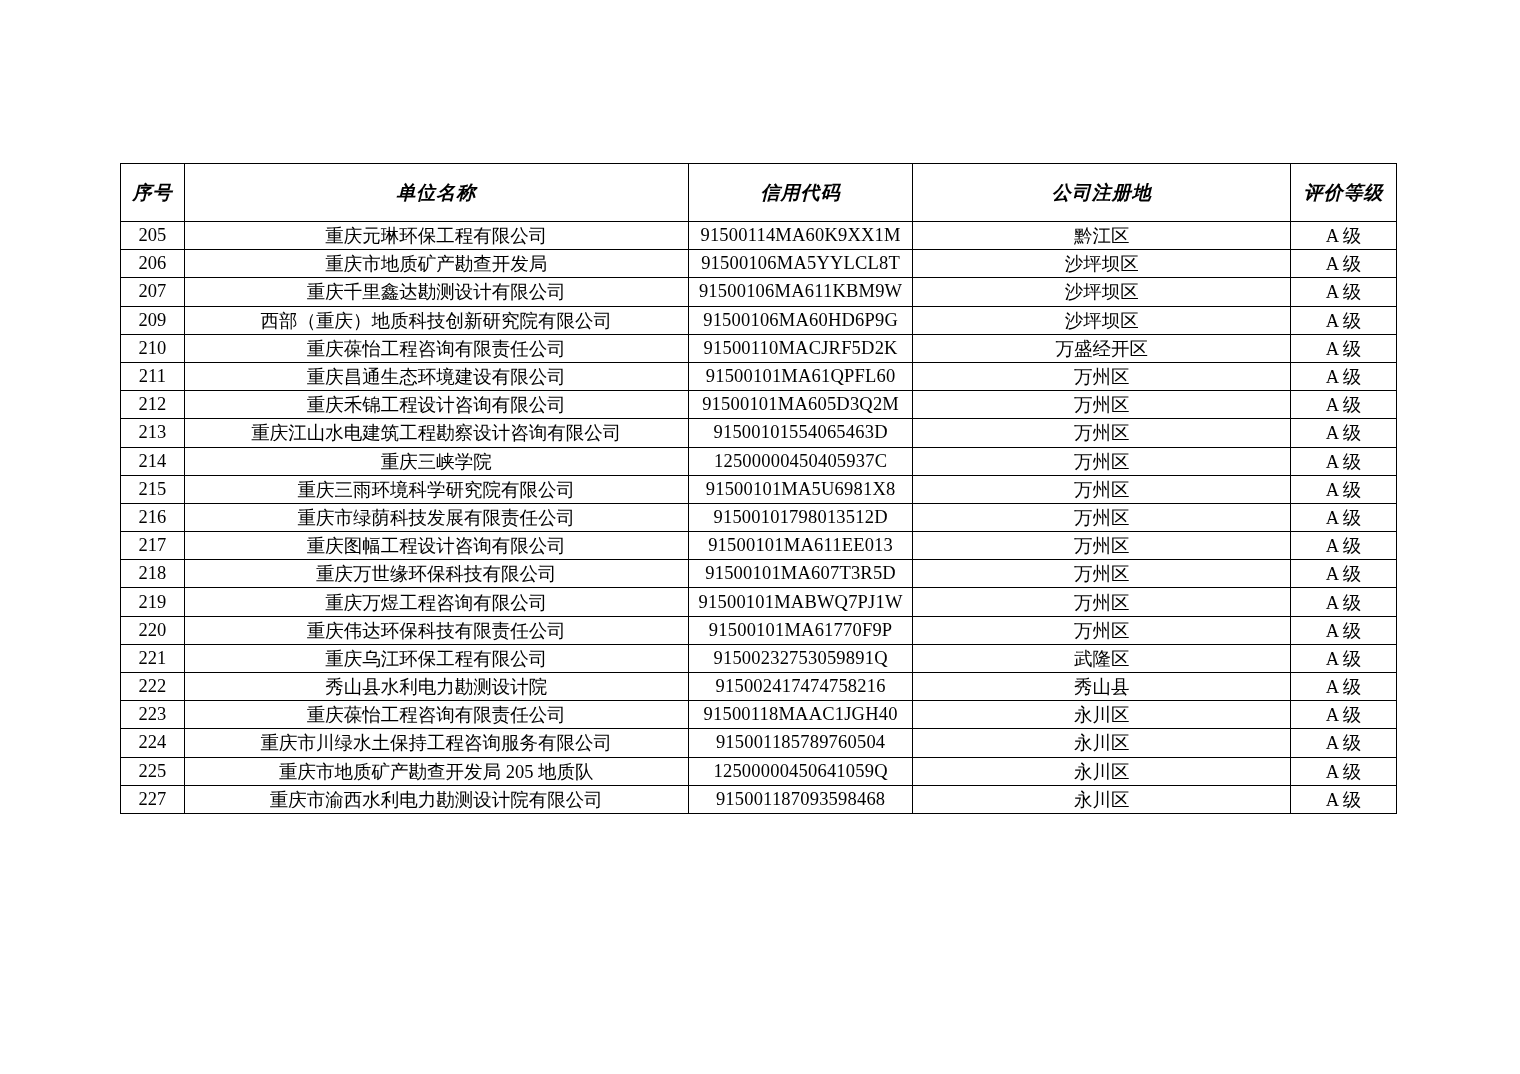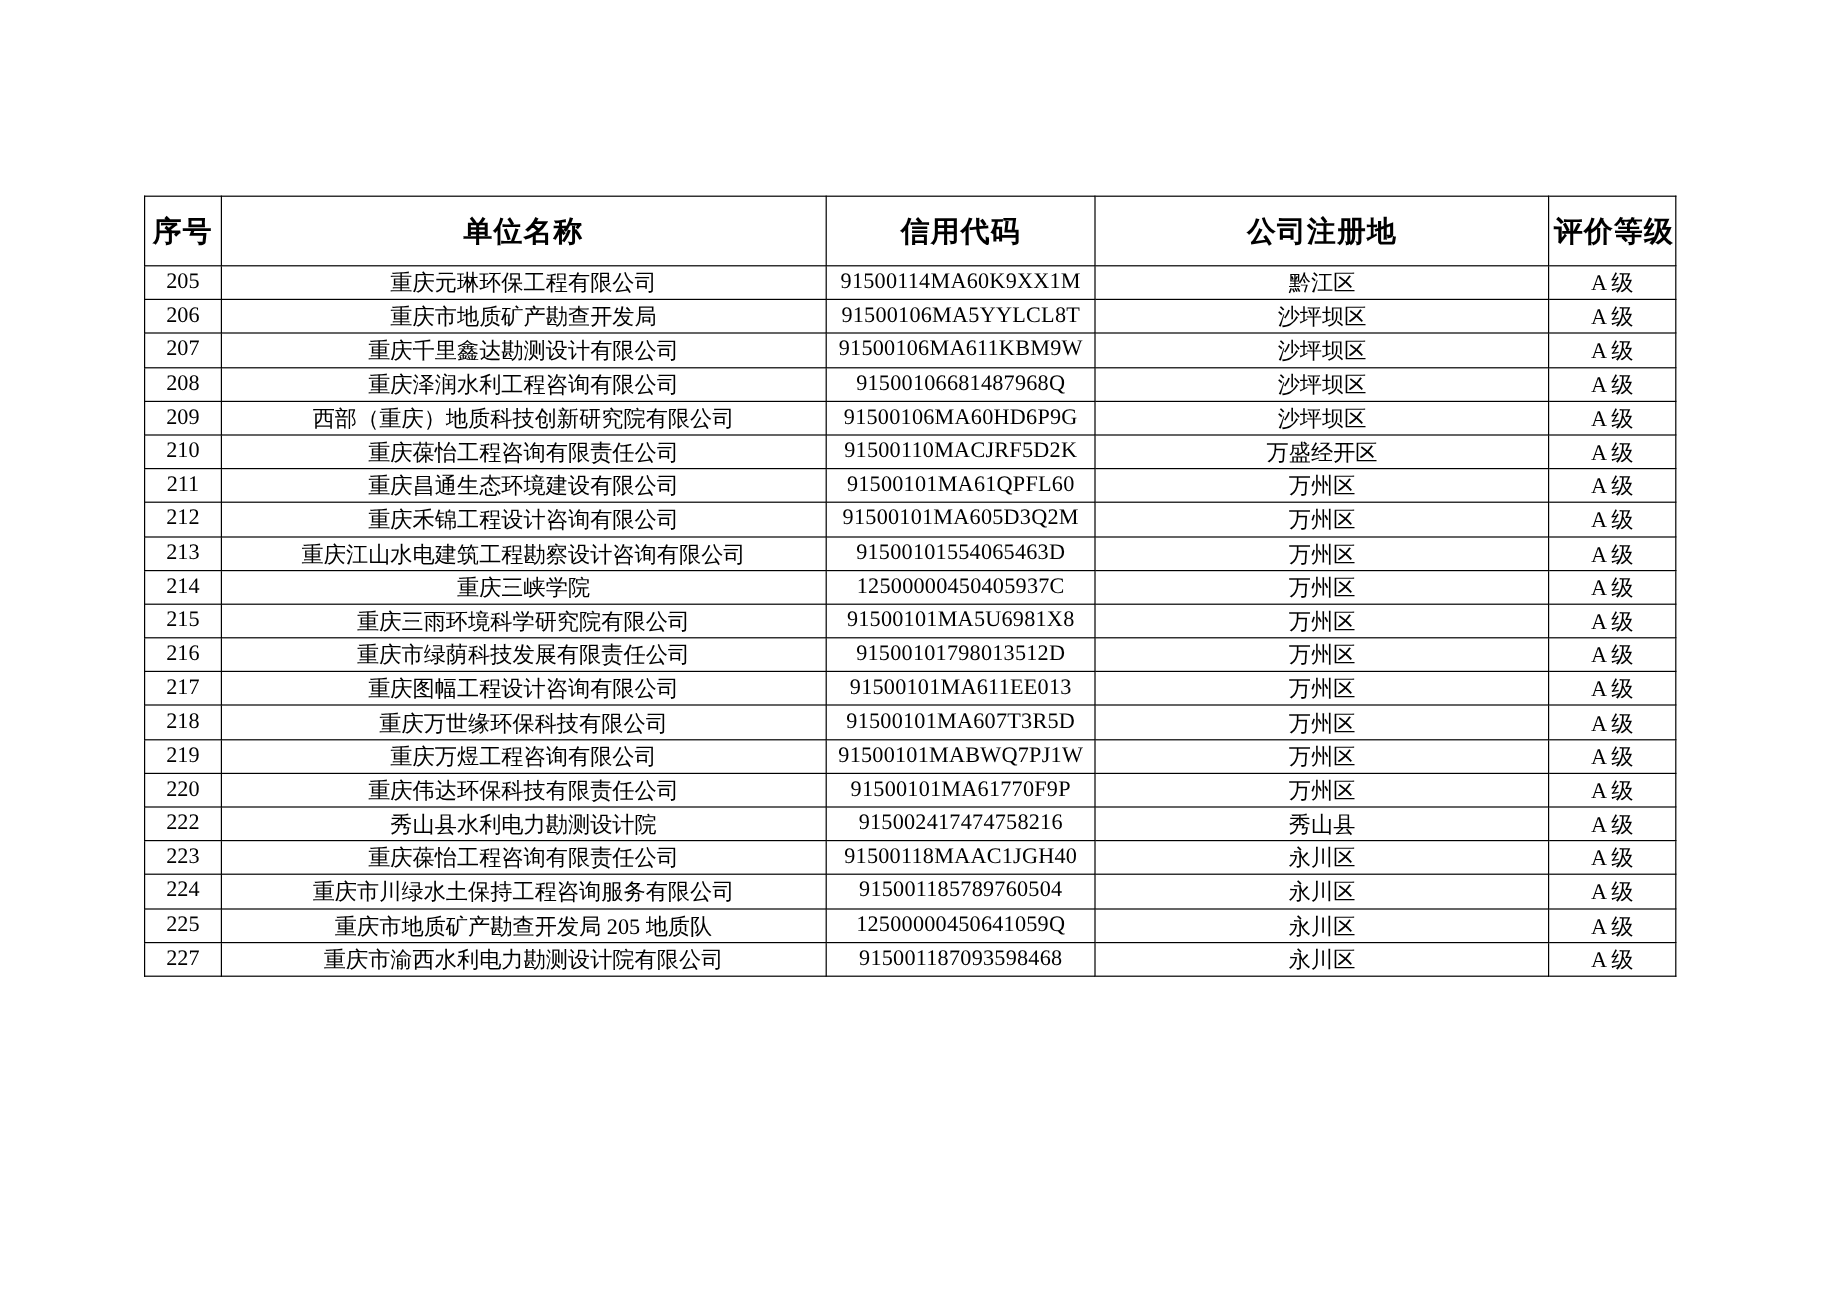--- a/index.html
+++ b/index.html
@@ -29,23 +29,24 @@
   table.doc-table td {
     border: 1.5px solid #000000;
     text-align: center;
     vertical-align: middle;
     padding: 0 4px;
     overflow: hidden;
     white-space: nowrap;
   }
   table.doc-table thead th {
     height: 57px;
-    font-size: 24px;
+    font-size: 19px;
     font-weight: bold;
     letter-spacing: 1px;
+    font-style: italic;
   }
   table.doc-table tbody td {
     height: 27.2px;
     font-size: 18.5px;
     font-weight: normal;
   }
   col.c-index  { width: 5.0%; }
   col.c-name   { width: 39.5%; }
   col.c-code   { width: 17.6%; }
   col.c-region { width: 29.6%; }
@@ -95,27 +96,20 @@
   </tr>
 
   <tr>
     <td>207</td>
     <td>重庆千里鑫达勘测设计有限公司</td>
     <td class="code-cell">91500106MA611KBM9W</td>
     <td>沙坪坝区</td>
     <td>A 级</td>
   </tr>
 
-  <tr>
-    <td>208</td>
-    <td>重庆泽润水利工程咨询有限公司</td>
-    <td class="code-cell">91500106681487968Q</td>
-    <td>沙坪坝区</td>
-    <td>A 级</td>
-  </tr>
 
   <tr>
     <td>209</td>
     <td>西部（重庆）地质科技创新研究院有限公司</td>
     <td class="code-cell">91500106MA60HD6P9G</td>
     <td>沙坪坝区</td>
     <td>A 级</td>
   </tr>
 
   <tr>
@@ -199,20 +193,27 @@
   </tr>
 
   <tr>
     <td>220</td>
     <td>重庆伟达环保科技有限责任公司</td>
     <td class="code-cell">91500101MA61770F9P</td>
     <td>万州区</td>
     <td>A 级</td>
   </tr>
 
+  <tr>
+    <td>221</td>
+    <td>重庆乌江环保工程有限公司</td>
+    <td class="code-cell">91500232753059891Q</td>
+    <td>武隆区</td>
+    <td>A 级</td>
+  </tr>
 
   <tr>
     <td>222</td>
     <td>秀山县水利电力勘测设计院</td>
     <td class="code-cell">915002417474758216</td>
     <td>秀山县</td>
     <td>A 级</td>
   </tr>
 
   <tr>

